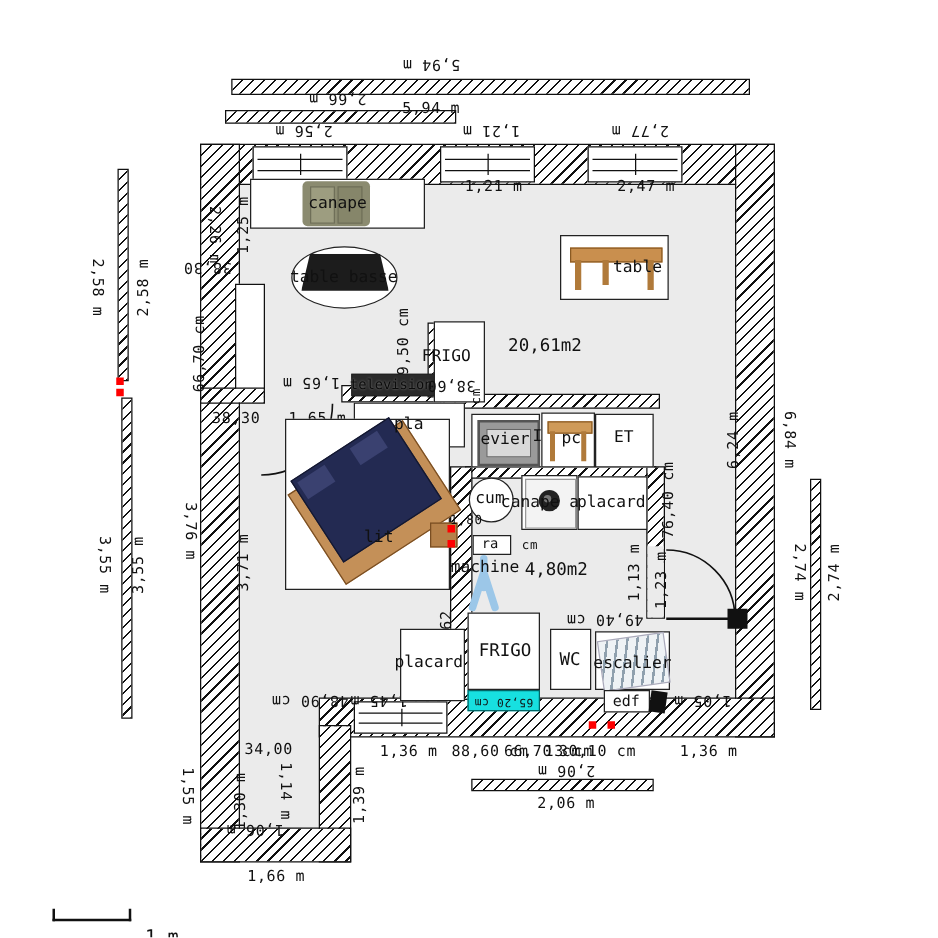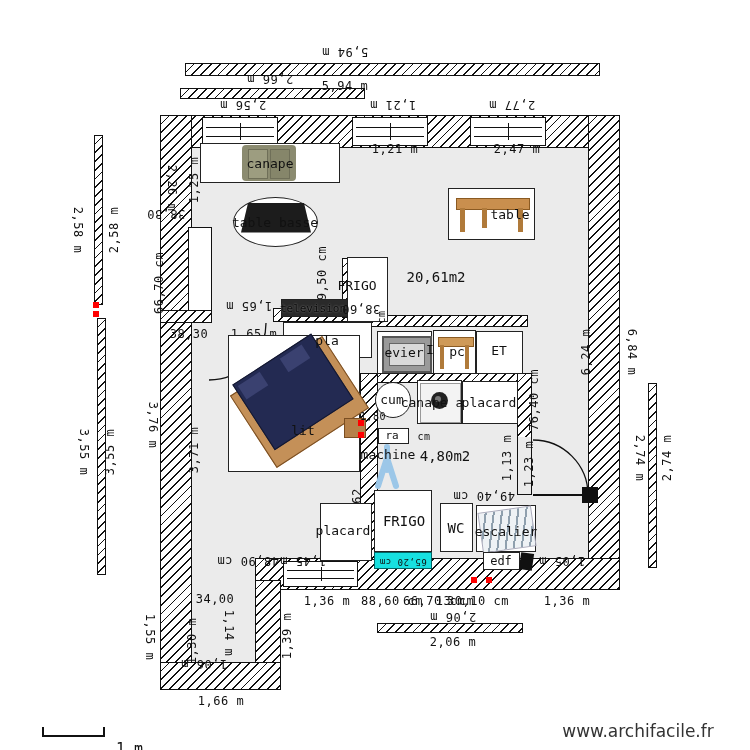--- a/index.html
+++ b/index.html
@@ -238,14 +238,13 @@
   <div class="lbl sm rm90" style="left:382px;top:317px;z-index:31;">cm</div>
   <div class="lbl rm90" style="left:357px;top:496px;z-index:31;">62</div>
   <div class="lbl sm" style="left:373px;top:417px;z-index:31;">1,80</div>
   <div class="lbl sm" style="left:424px;top:437px;z-index:31;">cm</div>
 
   <div class="scale-tick" style="left:42px;top:727px;"></div>
   <div class="scale-line" style="left:42px;top:735px;width:63px;"></div>
   <div class="scale-tick" style="left:103px;top:727px;"></div>
   <div class="slbl" style="left:116px;top:732px;margin-top:17px;">1 m</div>
 
-  <div class="wm" style="left:638px;top:731px;">www.archifacile.fr</div>
 </div>
 
 </body></html>

